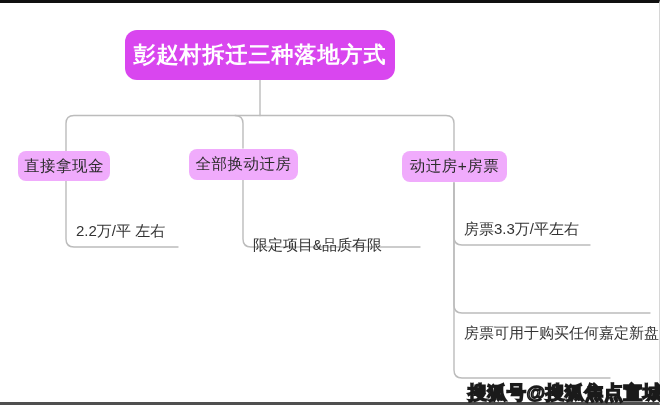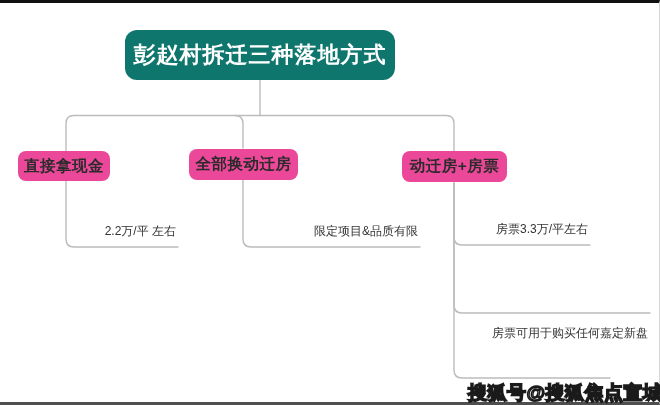--- a/index.html
+++ b/index.html
@@ -12,39 +12,39 @@
     position:relative;width:660px;height:405px;box-sizing:border-box;
     background:#ffffff;
     border-top:3px solid #101010;
     border-bottom:3px solid #4f4f4f;
     border-right:1px solid #d6d6d6;
   }
   .connectors{position:absolute;left:0;top:0;width:660px;height:405px;}
   .connectors path{fill:none;stroke:#bcbcbc;stroke-width:1.4;stroke-linecap:round;}
   .root-node{
     position:absolute;left:125px;top:27px;width:270px;height:50px;
-    background:#0f766e;border-radius:12px;
+    background:#d946ef;border-radius:12px;
     display:flex;align-items:center;justify-content:center;
     color:#ffffff;font-size:22px;font-weight:bold;letter-spacing:1px;
   }
   .branch-node{
-    position:absolute;background:#ec4899;border-radius:8px;
+    position:absolute;background:#f0abfc;border-radius:8px;
     display:flex;align-items:center;justify-content:center;
-    color:#2b2b2b;font-size:15.5px;font-weight:700;letter-spacing:0.5px;
+    color:#2b2b2b;font-size:15.5px;font-weight:400;letter-spacing:0.5px;
     white-space:nowrap;
   }
   .branch-left  {left:18px; top:148px;width:92px; height:30px;}
   .branch-middle{left:189px;top:146px;width:109px;height:31px;}
   .branch-right {left:402px;top:148px;width:105px;height:31px;}
   .leaf-label{
-    position:absolute;color:#333333;font-size:12px;line-height:22px;
-    text-align:right;white-space:nowrap;
+    position:absolute;color:#333333;font-size:15px;line-height:22px;
+    text-align:left;white-space:nowrap;
   }
   .leaf-l1{left:76px; top:217px;width:100px;}
-  .leaf-m1{left:253px;top:217px;width:165px;}
+  .leaf-m1{left:253px;top:233px;width:165px;font-family:Liberation Mono, monospace;}
   .leaf-r1{left:464px;top:215px;width:124px;}
   .leaf-r2{left:464px;top:283px;width:184px;margin-top:36px;}
   .leaf-r3{left:464px;top:348px;width:144px;}
   .watermark{
     position:absolute;left:468px;top:377px;width:190px;
     font-size:19px;font-weight:bold;white-space:nowrap;
     color:#ffffff;
     -webkit-text-stroke:1.4px #1a1a1a;
     text-shadow:0 0 1px #1a1a1a;
     letter-spacing:0.5px;

